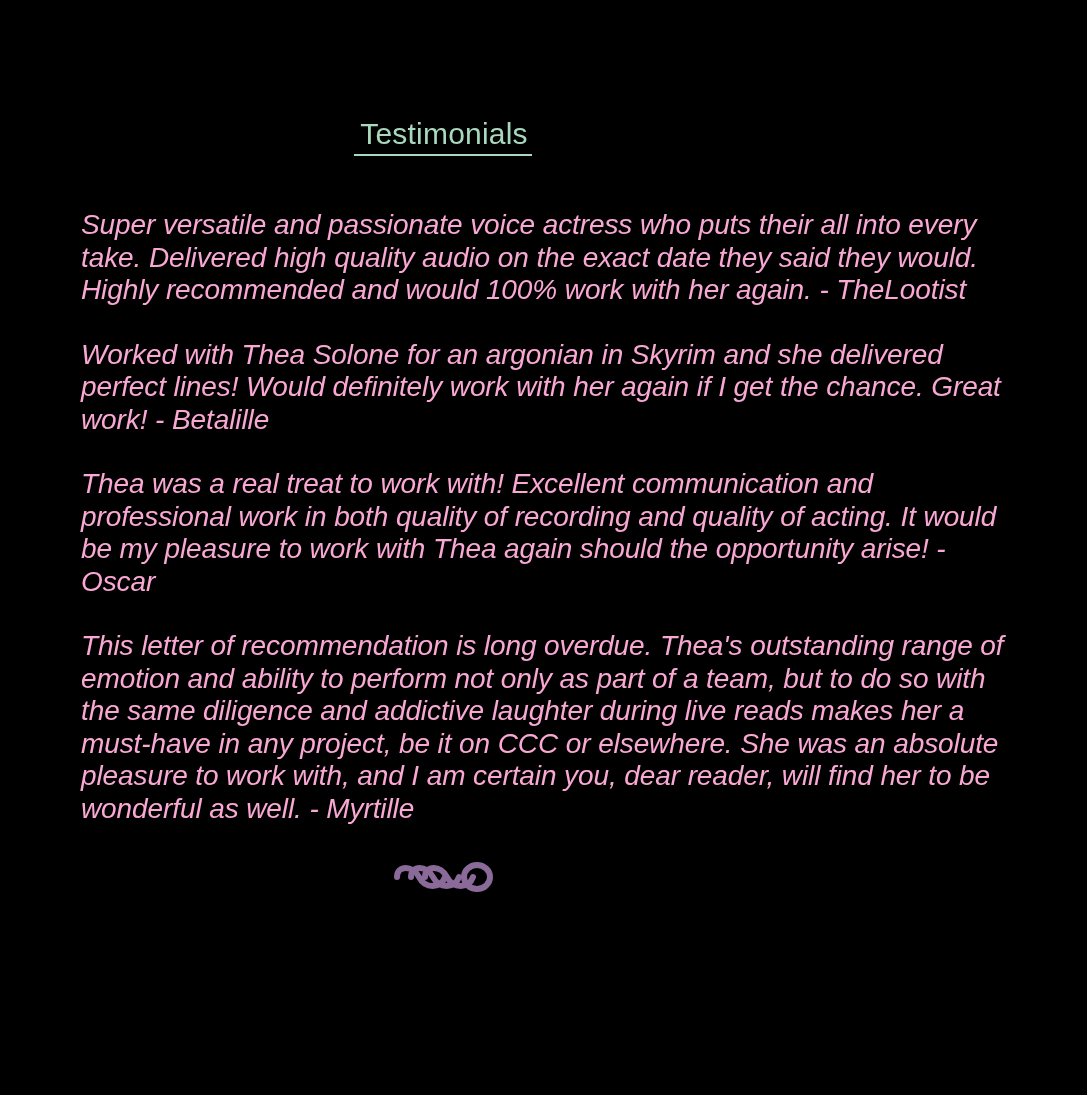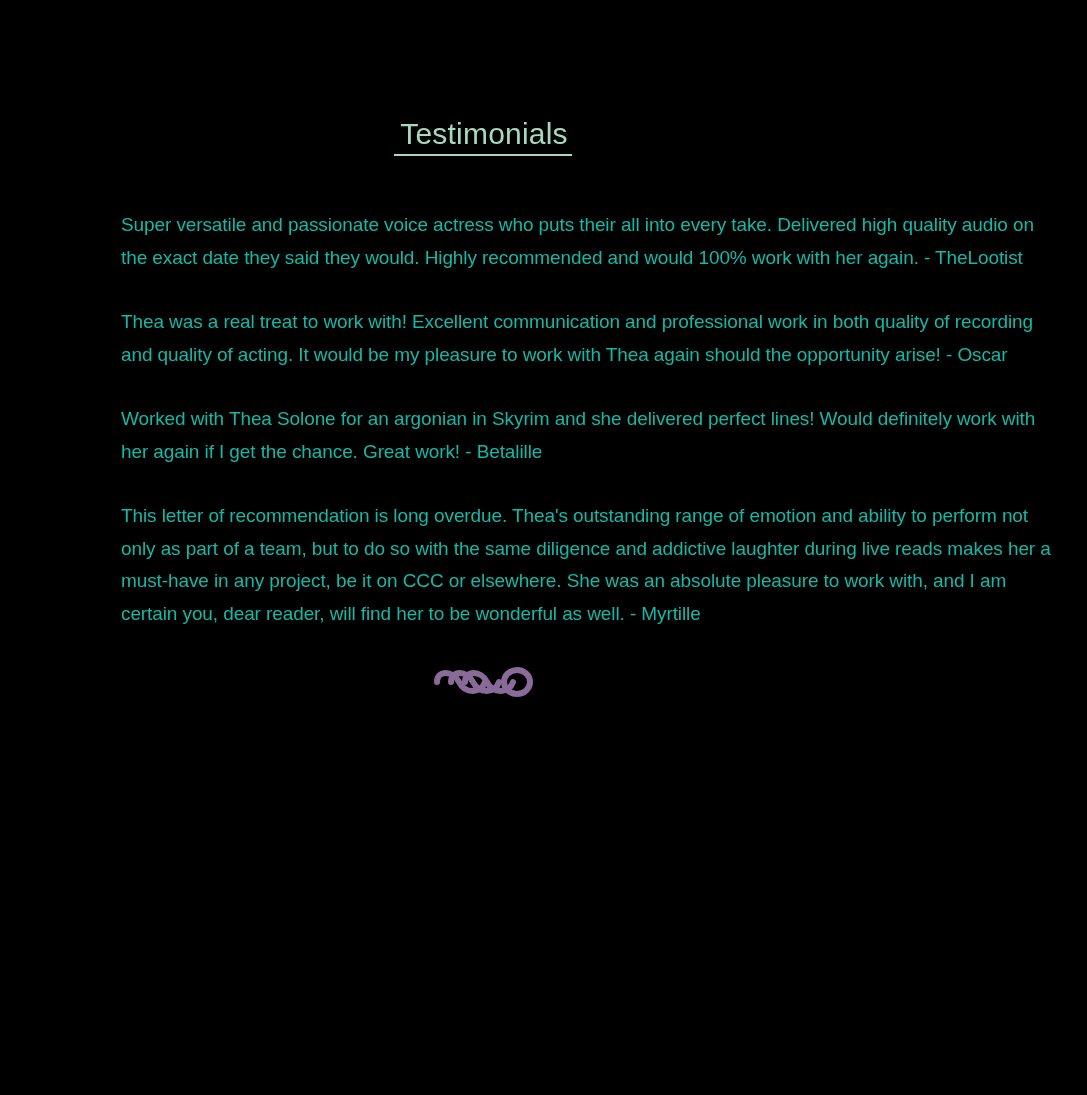--- a/index.html
+++ b/index.html
@@ -12,21 +12,20 @@
     height: 1095px;
     overflow: hidden;
     font-family: "Liberation Sans", sans-serif;
   }
   .page {
     position: relative;
     width: 886px;
     height: 1095px;
     background: #000000;
     box-sizing: border-box;
-    margin-left: 40px;
   }
   .title-wrap {
     text-align: center;
     padding-top: 96px;
   }
   .title {
     display: inline-block;
     font-size: 30px;
     font-weight: 400;
     color: #a8d8bd;
@@ -36,22 +35,23 @@
     line-height: 1.2;
   }
   .content {
     margin: 0 auto;
     width: 931px;
     padding-left: 81px;
     box-sizing: content-box;
     margin-top: 33px;
   }
   .testimonial {
-    color: #14b8a6;
-    font-size: 19px;
+    color: #f9a8d4;
+    font-size: 28px;
+    font-style: italic;
     line-height: 32.5px;
     margin: 0 0 32px 0;
     width: 931px;
     letter-spacing: -0.1px;
   }
   .testimonial:last-child {
     margin-bottom: 0;
   }
   .logo-wrap {
     text-align: center;
@@ -67,22 +67,22 @@
 <body>
 
 <div class="page">
 
   <div class="title-wrap">
     <h1 class="title">Testimonials</h1>
   </div>
 
   <div class="content">
     <p class="testimonial">Super versatile and passionate voice actress who puts their all into every take. Delivered high quality audio on the exact date they said they would. Highly recommended and would 100% work with her again. - TheLootist</p>
+    <p class="testimonial">Worked with Thea Solone for an argonian in Skyrim and she delivered perfect lines! Would definitely work with her again if I get the chance. Great work! - Betalille</p>
     <p class="testimonial">Thea was a real treat to work with! Excellent communication and professional work in both quality of recording and quality of acting. It would be my pleasure to work with Thea again should the opportunity arise! - Oscar</p>
-    <p class="testimonial">Worked with Thea Solone for an argonian in Skyrim and she delivered perfect lines! Would definitely work with her again if I get the chance. Great work! - Betalille</p>
     <p class="testimonial">This letter of recommendation is long overdue. Thea's outstanding range of emotion and ability to perform not only as part of a team, but to do so with the same diligence and addictive laughter during live reads makes her a must-have in any project, be it on CCC or elsewhere. She was an absolute pleasure to work with, and I am certain you, dear reader, will find her to be wonderful as well. - Myrtille</p>
   </div>
 
   <div class="logo-wrap">
     <span class="logo">
       <svg viewBox="0 0 100 44" width="100" height="44" aria-hidden="true">
         <g fill="none" stroke="#8a6a99" stroke-width="6" stroke-linecap="round">
           <path d="M4 22 C4 10, 20 10, 26 22 C32 34, 48 34, 52 22"></path>
           <path d="M18 22 C18 10, 34 10, 40 22 C46 34, 62 34, 66 22"></path>
           <path d="M32 22 C32 10, 48 10, 54 22 C60 34, 76 34, 80 22"></path>

